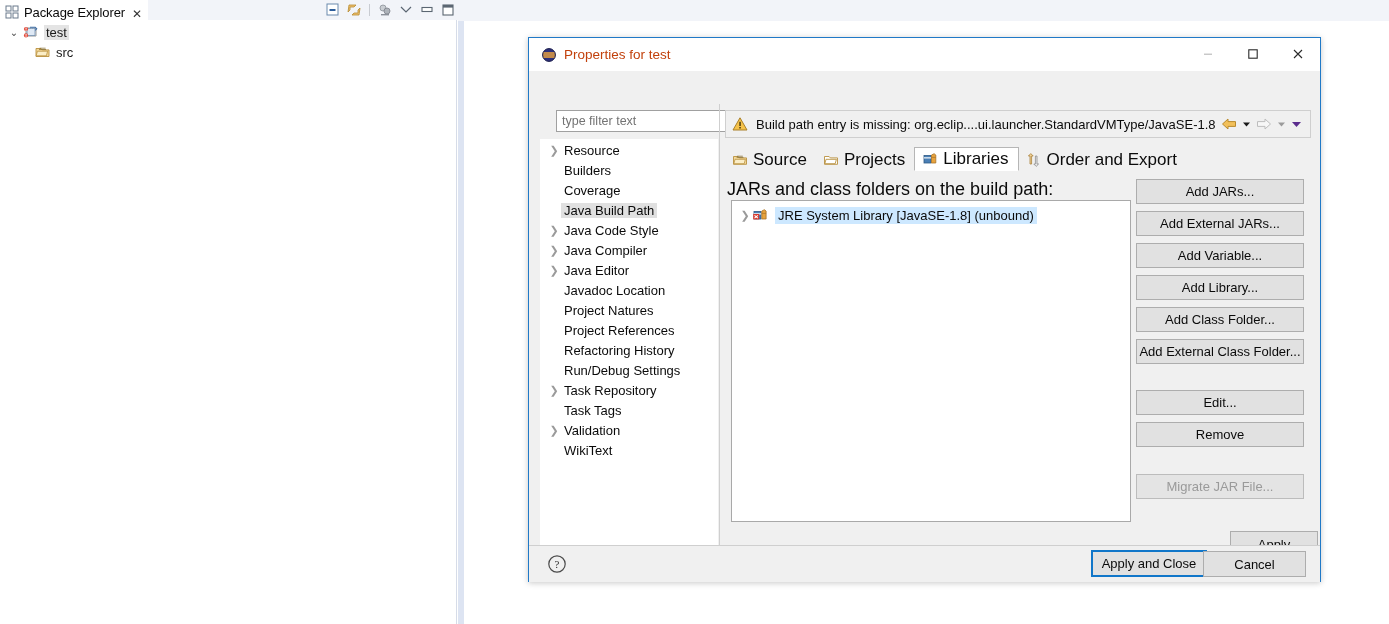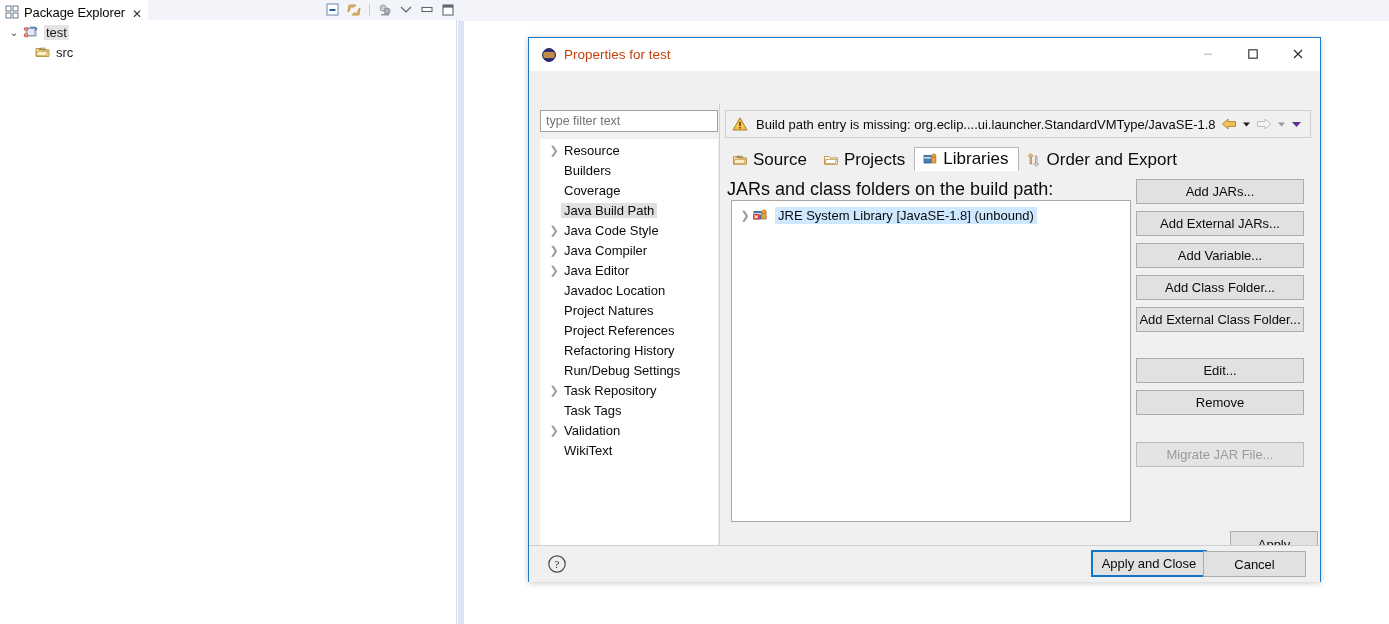--- a/index.html
+++ b/index.html
@@ -49,21 +49,21 @@
     display:flex;align-items:center;}
   #dlg-title .eicon{width:16px;height:16px;margin-left:12px;margin-right:7px;position:relative;}
   #dlg-title .ttl{font-size:13.5px;color:#c2410c;}
   .wbtn{width:45px;height:32px;display:flex;align-items:center;justify-content:center;}
   #wcontrols{position:absolute;right:0;top:0;display:flex;}
 
   
   #dlg-body{position:absolute;left:0;top:33px;width:791px;height:474px;background:#f0f0f0;}
   #filter-wrap{position:absolute;left:11px;top:39px;width:178px;height:22px;}
   #filter-input{width:178px;height:22px;box-sizing:border-box;border:1px solid #a0a0a0;
-    background:#fff;font-size:12.5px;font-family:"Liberation Sans",sans-serif;padding:0 5px;color:#333;}
+    background:#fff;font-size:12.5px;font-family:"Liberation Sans",sans-serif;padding:0 5px;color:#333;margin-left:16px;}
   #filter-input::placeholder{color:#737373;opacity:1;}
 
   #nav-tree{position:absolute;left:11px;top:68px;width:178px;height:425px;background:#ffffff;
     border:1px solid #ffffff;box-sizing:border-box;overflow:hidden;}
   .nav-row{display:flex;align-items:center;height:20px;font-size:13px;color:#0a0a0a;padding-left:6px;}
   .nav-row .tw{width:14px;text-align:center;color:#9a9a9a;font-size:11px;flex:0 0 14px;}
   .nav-row .nl{padding:0 3px;white-space:nowrap;}
   .nav-row.sel .nl{background:#e0e0e0;}
 
   #nav-sep{position:absolute;left:190px;top:33px;width:1px;height:474px;background:#cfcfcf;}
@@ -421,20 +421,21 @@
                 </svg>
               </span>
               <span class="lt">JRE System Library [JavaSE-1.8] (unbound)</span>
             </div>
           </div>
 
           <div id="sidebtns">
             <div class="sbtn">Add JARs...</div>
             <div class="sbtn">Add External JARs...</div>
             <div class="sbtn">Add Variable...</div>
+            <div class="sbtn">Add Library...</div>
             <div class="sbtn">Add Class Folder...</div>
             <div class="sbtn">Add External Class Folder...</div>
             <div class="sbtn gap">Edit...</div>
             <div class="sbtn">Remove</div>
             <div class="sbtn gap2 disabled">Migrate JAR File...</div>
           </div>
 
           <div id="applybtn">Apply</div>
         </div>
 

